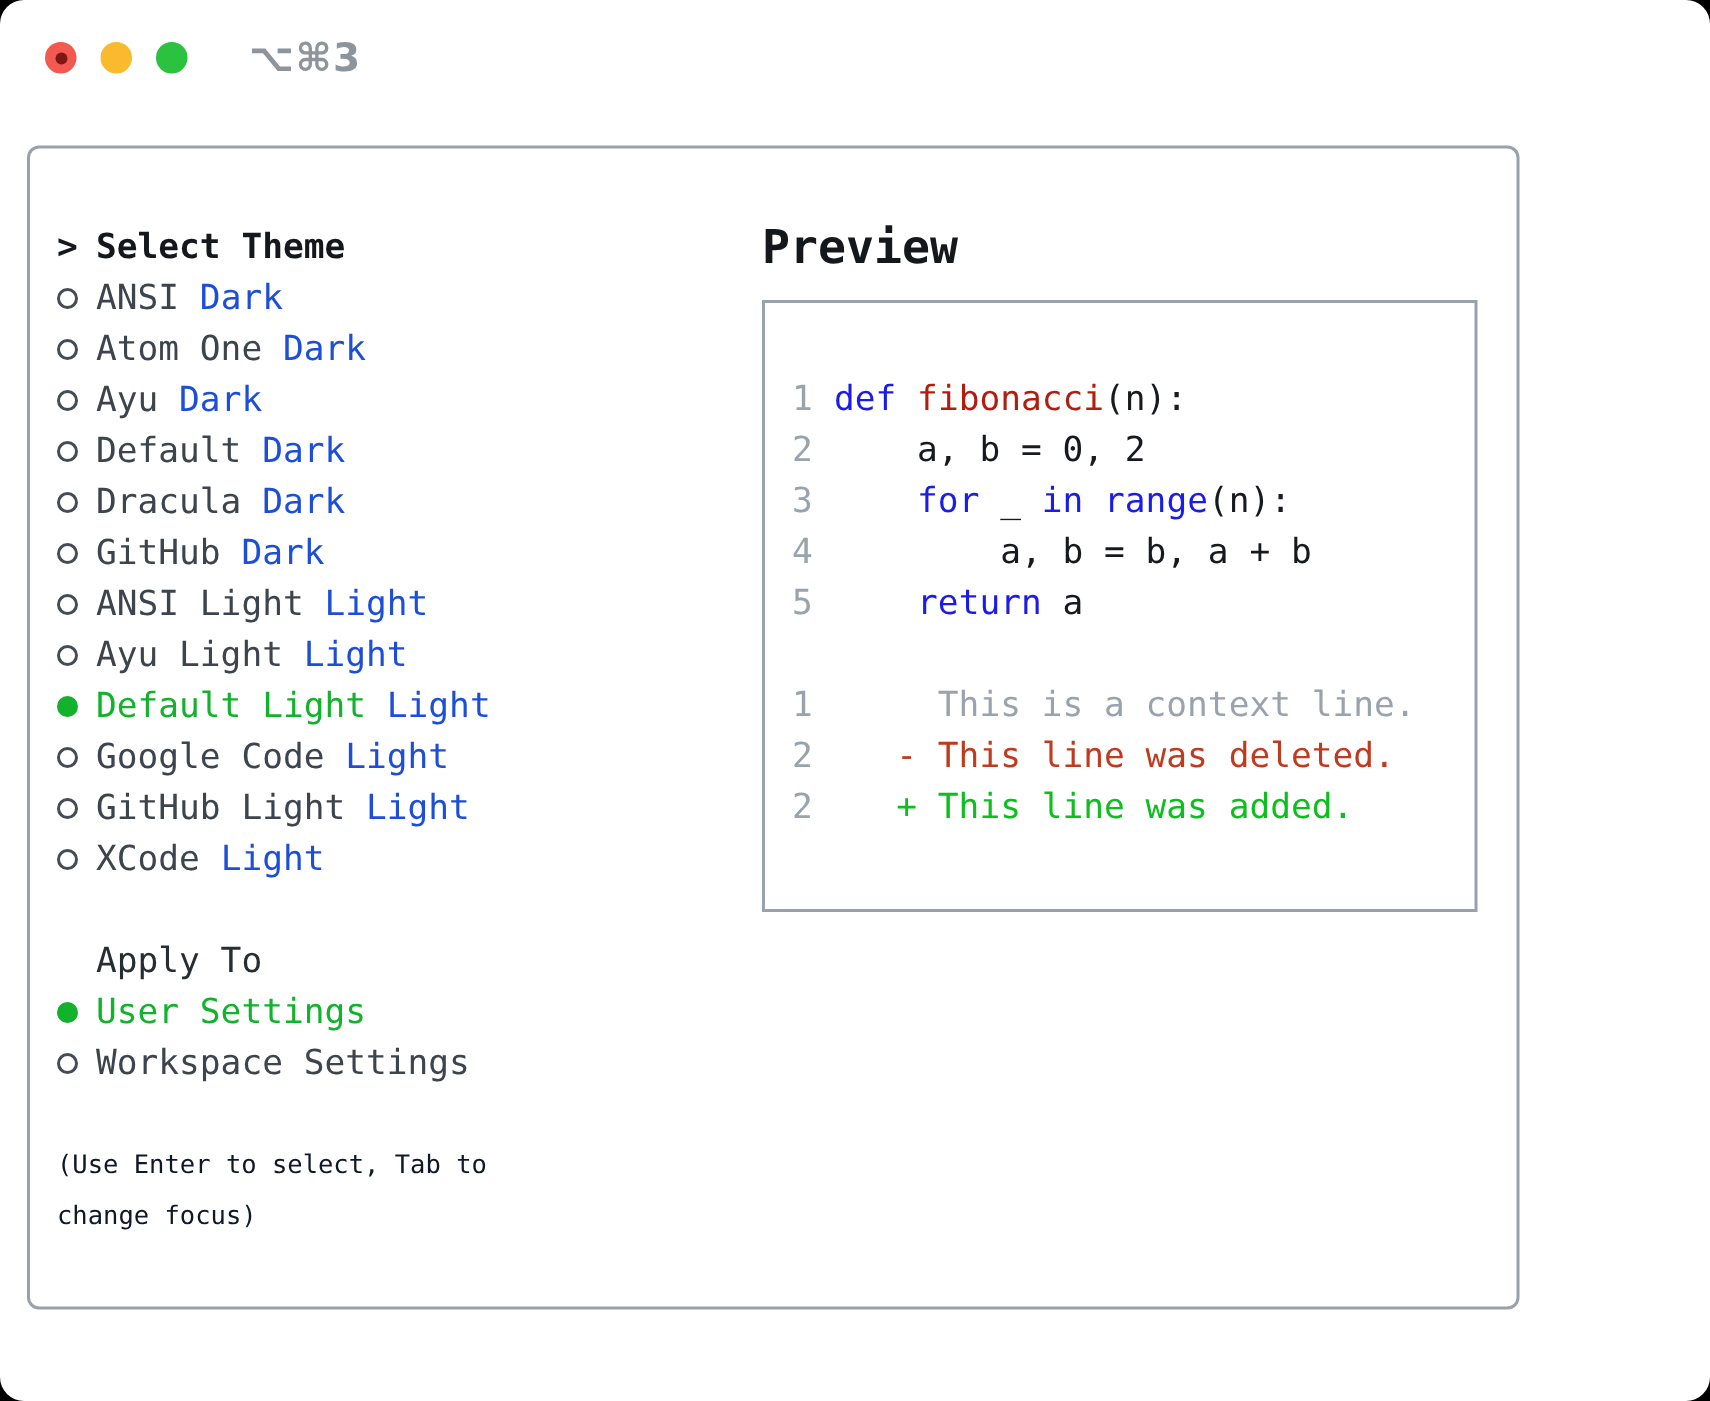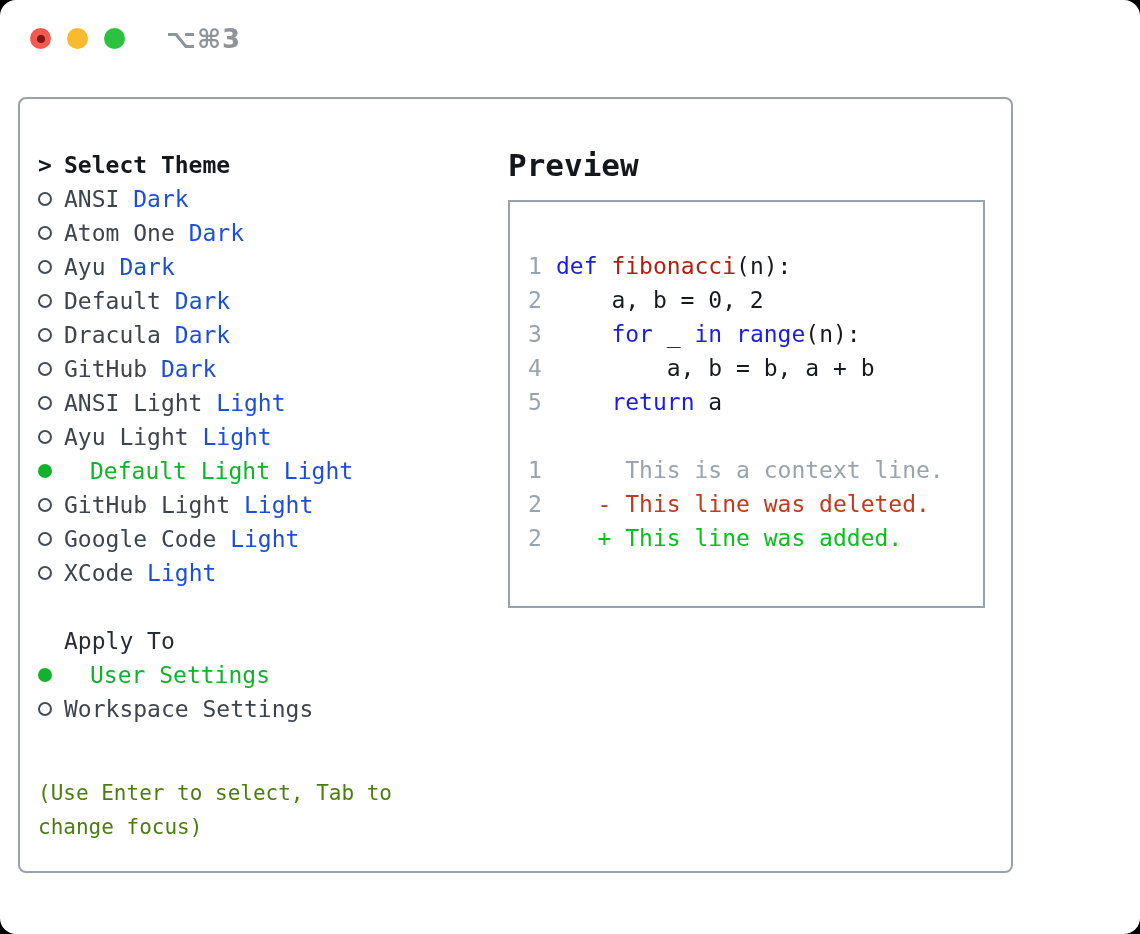--- a/index.html
+++ b/index.html
@@ -27,28 +27,28 @@
   
   .panel {
     position:absolute; left:18px; top:97px; width:995px; height:776px;
     border:2px solid #99a2ac; border-radius:8px; background:#fff;
   }
 
   .row { display:flex; height:34px; line-height:34px; font-size:23px; color:#3d444d; white-space:pre; }
   .mk  { width:26px; display:inline-flex; align-items:center; flex:none; }
   .dot { width:14px; height:14px; border-radius:50%; border:2px solid #454c55; display:inline-block; }
   .dot.sel { background:#12b22c; border-color:#12b22c; }
-  .sel-txt { color:#12b22c;margin-left:26px; }
+  .sel-txt { color:#12b22c; }
   .dim { color:#1d4ed8; }
   .hdr { font-weight:bold; color:#14181c; }
 
   .left-col { position:absolute; left:18px; top:49px; }
   .prompt { width:26px; flex:none; font-weight:bold; color:#14181c; }
   .spacer { height:34px; }
-  .hint { margin-top:16px; font-size:21px; line-height:34px; color:#4d7c0f; white-space:pre-line; }
+  .hint { margin-top:0; font-size:17px; line-height:34px; color:#0f172a; white-space:pre-line; }
 
   
   .right-col { position:absolute; left:480px; top:49px; }
   .preview-title { height:34px; line-height:34px; font-size:31px; font-weight:bold; color:#14181c; padding-left:8px; }
   .preview-box {
     margin-left:8px; margin-top:18px; width:477px; height:408px;
     border:2px solid #99a2ac; background:#fff; padding:47px 10px 0 18px; overflow:hidden;
   }
   .pline { display:flex; height:34px; line-height:34px; font-size:23px; white-space:pre; }
   .ln { width:14px; flex:none; margin-right:14px; color:#99a3ad; }
@@ -81,22 +81,22 @@
       <div id="theme-list">
           <div class="row"><span class="mk"><span class="dot"></span></span><span class="txt"><span>ANSI</span><span class="dim"> Dark</span></span></div>
           <div class="row"><span class="mk"><span class="dot"></span></span><span class="txt"><span>Atom One</span><span class="dim"> Dark</span></span></div>
           <div class="row"><span class="mk"><span class="dot"></span></span><span class="txt"><span>Ayu</span><span class="dim"> Dark</span></span></div>
           <div class="row"><span class="mk"><span class="dot"></span></span><span class="txt"><span>Default</span><span class="dim"> Dark</span></span></div>
           <div class="row"><span class="mk"><span class="dot"></span></span><span class="txt"><span>Dracula</span><span class="dim"> Dark</span></span></div>
           <div class="row"><span class="mk"><span class="dot"></span></span><span class="txt"><span>GitHub</span><span class="dim"> Dark</span></span></div>
           <div class="row"><span class="mk"><span class="dot"></span></span><span class="txt"><span>ANSI Light</span><span class="dim"> Light</span></span></div>
           <div class="row"><span class="mk"><span class="dot"></span></span><span class="txt"><span>Ayu Light</span><span class="dim"> Light</span></span></div>
           <div class="row"><span class="mk"><span class="dot sel"></span></span><span class="txt"><span class="sel-txt">Default Light</span><span class="dim"> Light</span></span></div>
+          <div class="row"><span class="mk"><span class="dot"></span></span><span class="txt"><span>Google Code</span><span class="dim"> Light</span></span></div>
           <div class="row"><span class="mk"><span class="dot"></span></span><span class="txt"><span>GitHub Light</span><span class="dim"> Light</span></span></div>
-          <div class="row"><span class="mk"><span class="dot"></span></span><span class="txt"><span>Google Code</span><span class="dim"> Light</span></span></div>
           <div class="row"><span class="mk"><span class="dot"></span></span><span class="txt"><span>XCode</span><span class="dim"> Light</span></span></div>
         </div>
 
       <div class="spacer"></div>
 
       <div class="row">
         <span class="mk"></span><span style="color:#272d34">Apply To</span>
       </div>
 
       <div id="apply-list">

